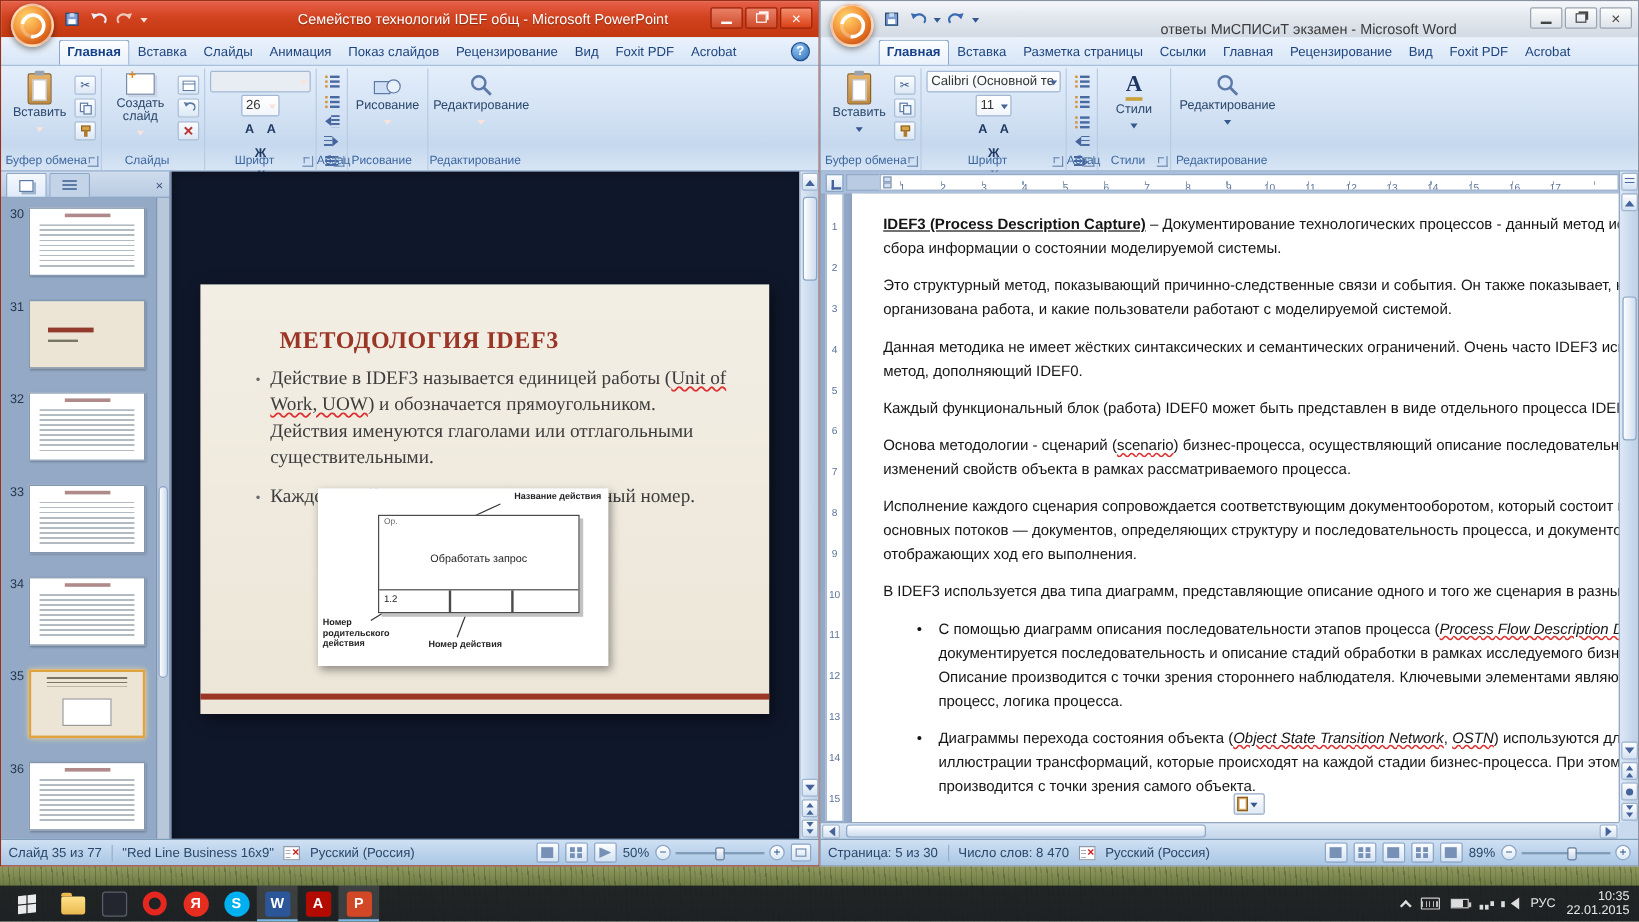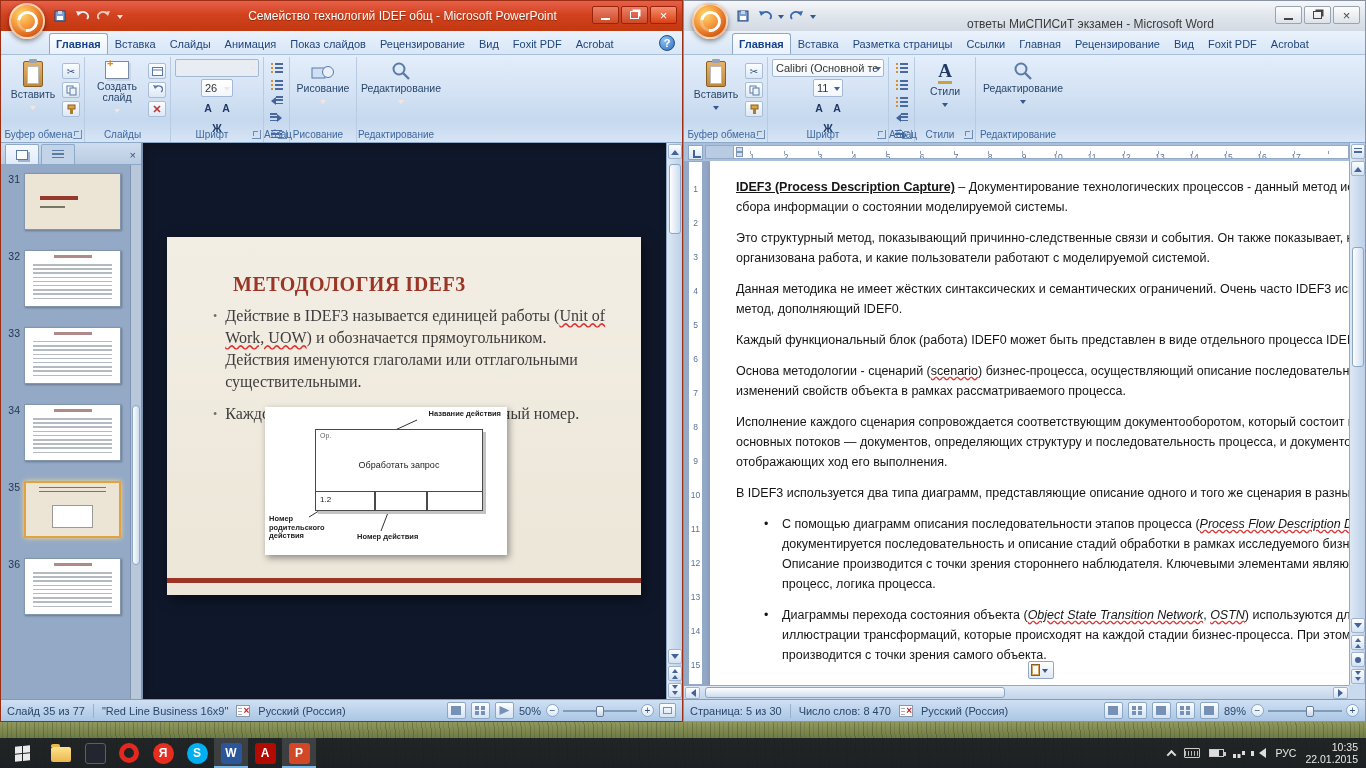--- a/index.html
+++ b/index.html
@@ -480,20 +480,24 @@
         <div class="ptab">
             <span class="ic-slides-tab"></span>
           </div>
         <div class="ptab off">
             <span class="ic-outline-tab"></span>
           </div>
         <div class="pane-x">×</div>
       </div>
       <div class="thumbs">
 
+          <div class="thumb-item t-text">
+            <span class="tnum">30</span>
+            <span class="tbox"></span>
+          </div>
 
           <div class="thumb-item t-title">
             <span class="tnum">31</span>
             <span class="tbox"></span>
           </div>
 
           <div class="thumb-item t-text">
             <span class="tnum">32</span>
             <span class="tbox"></span>
           </div>

